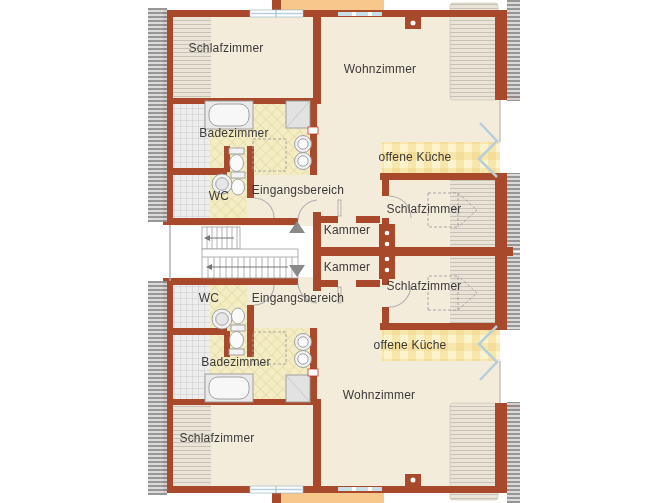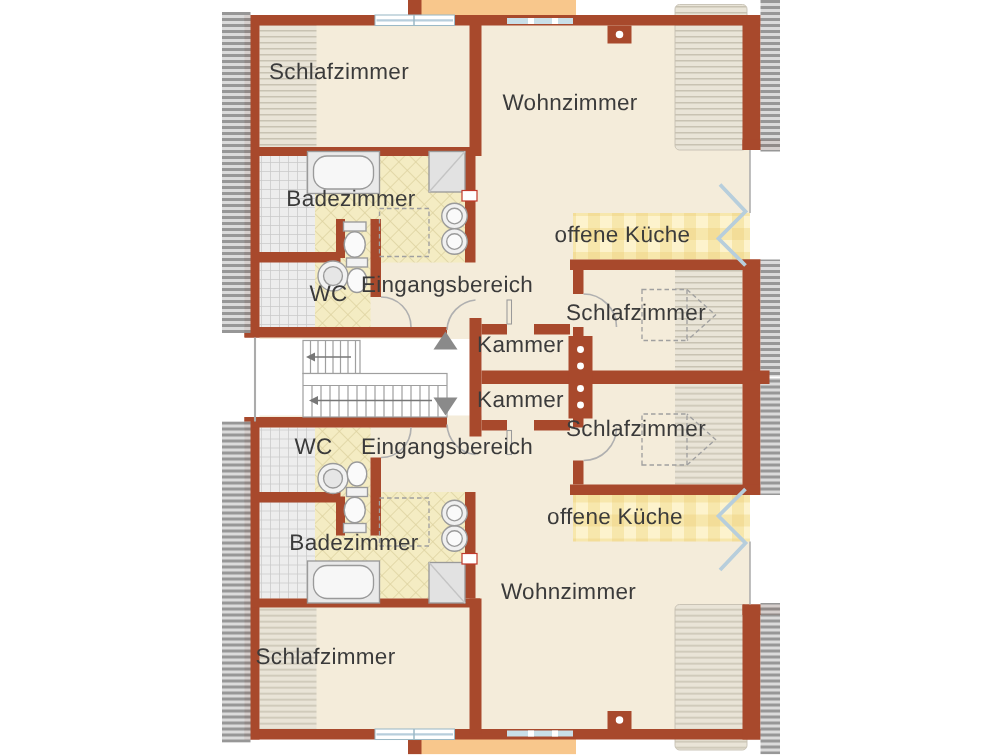--- a/index.html
+++ b/index.html
@@ -1,20 +1,20 @@
 <!DOCTYPE html>
 <html><head>
 <meta charset="utf-8">
 <style>
   html,body{margin:0;padding:0;background:#ffffff;}
   #stage{position:relative;width:670px;height:503px;background:#fff;overflow:hidden;
          font-family:"Liberation Sans", sans-serif;}
   #plan-svg{position:absolute;left:0;top:0;}
   #labels{position:absolute;left:0;top:0;width:100%;height:100%;pointer-events:none;}
-  .lbl{position:absolute;transform:translate(-50%,-50%);font-size:15px;color:#3b3b3b;
+  .lbl{position:absolute;transform:translate(-50%,-50%);font-size:12px;color:#3b3b3b;
        white-space:nowrap;letter-spacing:.2px;}
   .title{position:absolute;transform:translate(-50%,-50%);font-size:23px;color:#dd1414;
          white-space:nowrap;font-weight:500;}
 </style>
 </head>
 <body>
 
 <div id="stage">
 <svg id="plan-svg" width="670" height="503" viewBox="0 0 670 503">
   <defs>

